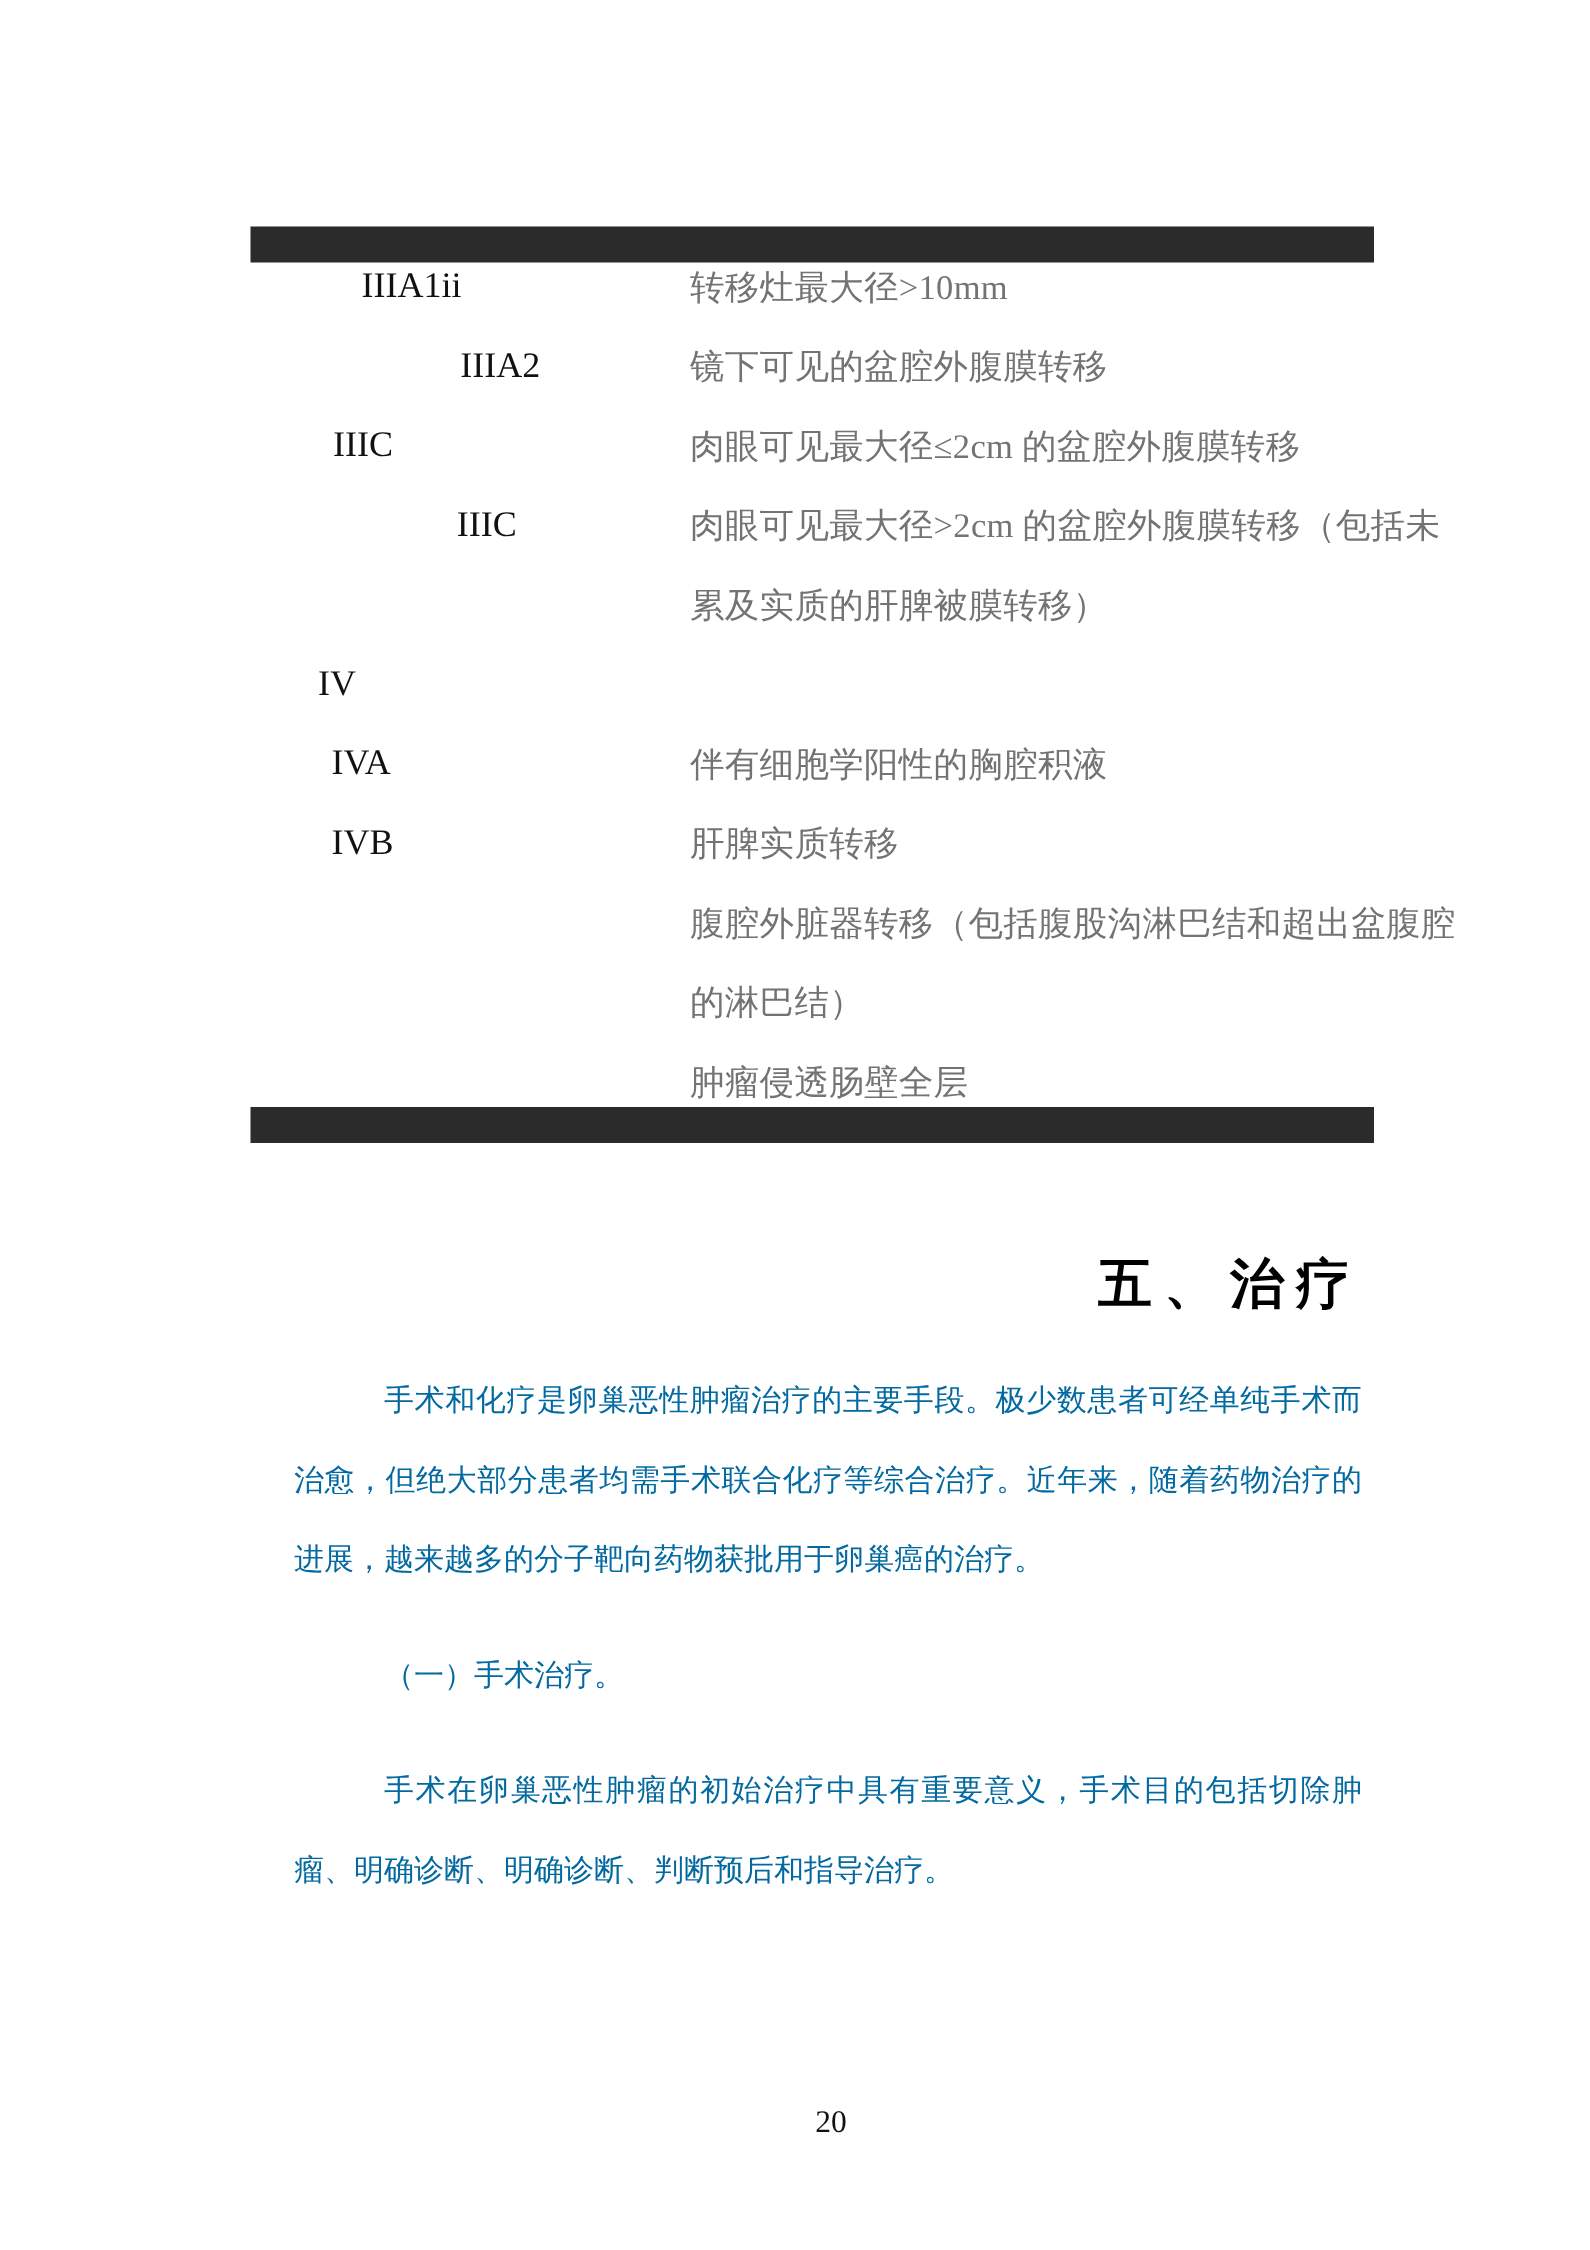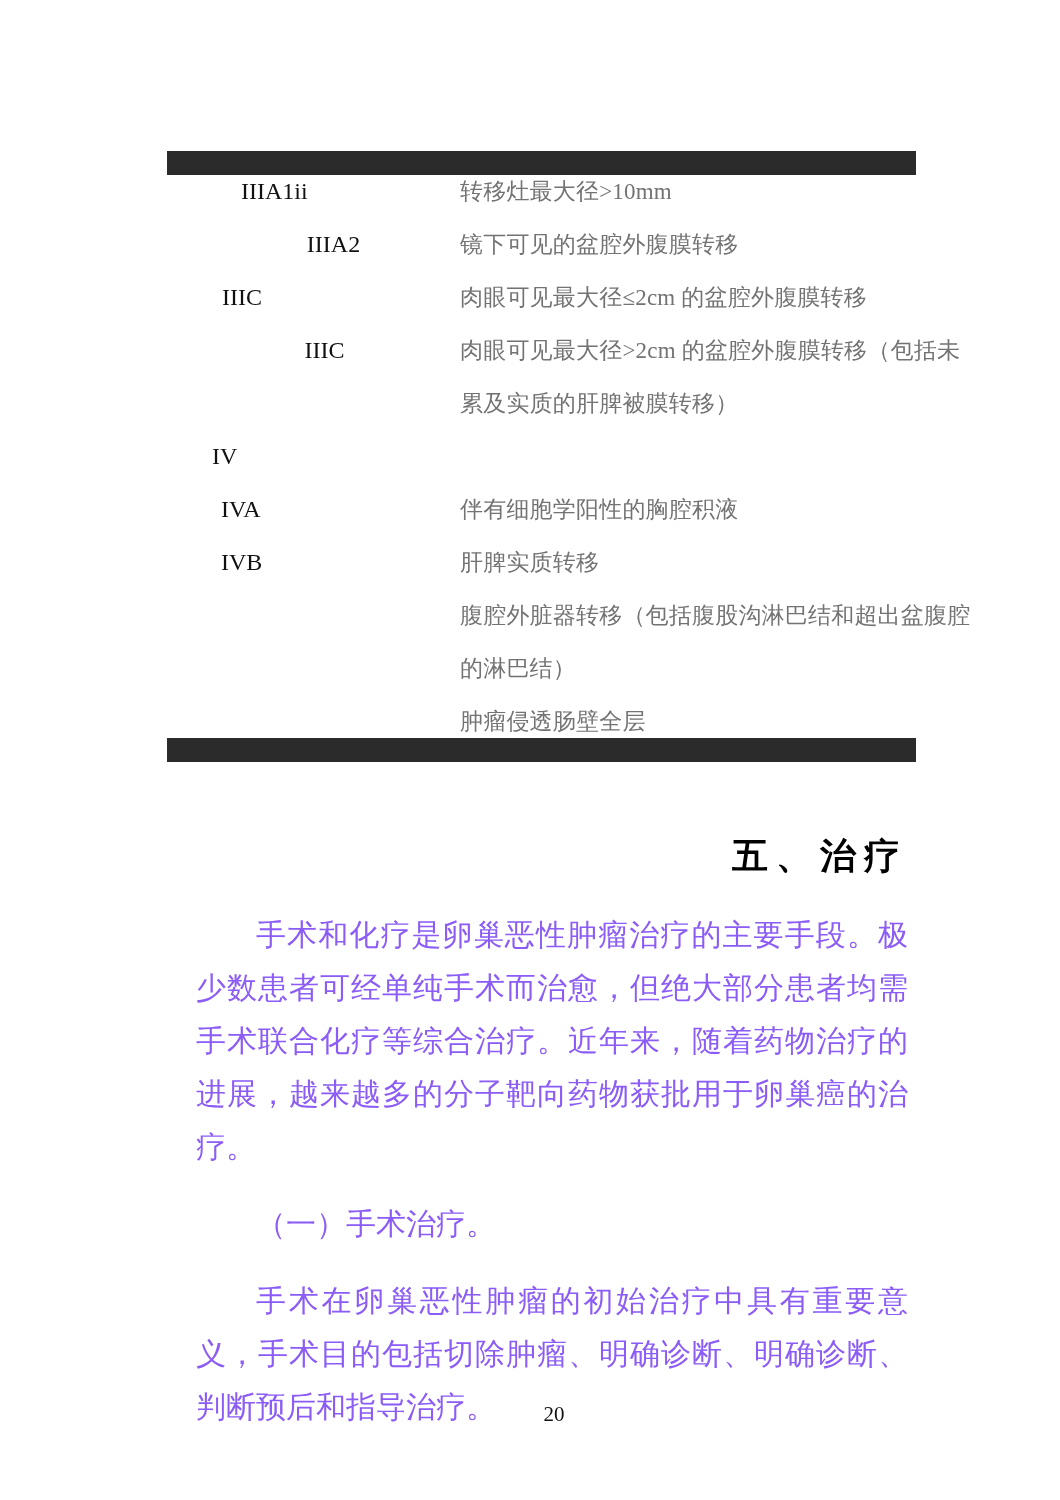--- a/index.html
+++ b/index.html
@@ -70,25 +70,25 @@
     font-weight: bold;
     font-size: 36px;
     letter-spacing: 8px;
     line-height: 57px;
     padding-left: 70px;
     color: #000000;
     text-align: right;
   }
   .body-par {
     font-family: "Liberation Serif", serif;
-    font-size: 30px;
+    font-size: 20px;
     line-height: 53px;
     text-indent: 60px;
     text-align: justify;
-    color: #8b5cf6;
+    color: #0369a1;
   }
 
   
   .page-number {
     position: absolute;
     left: 0;
     top: 1366px;
     width: 100%;
     text-align: center;
     font-family: "Liberation Serif", serif;

